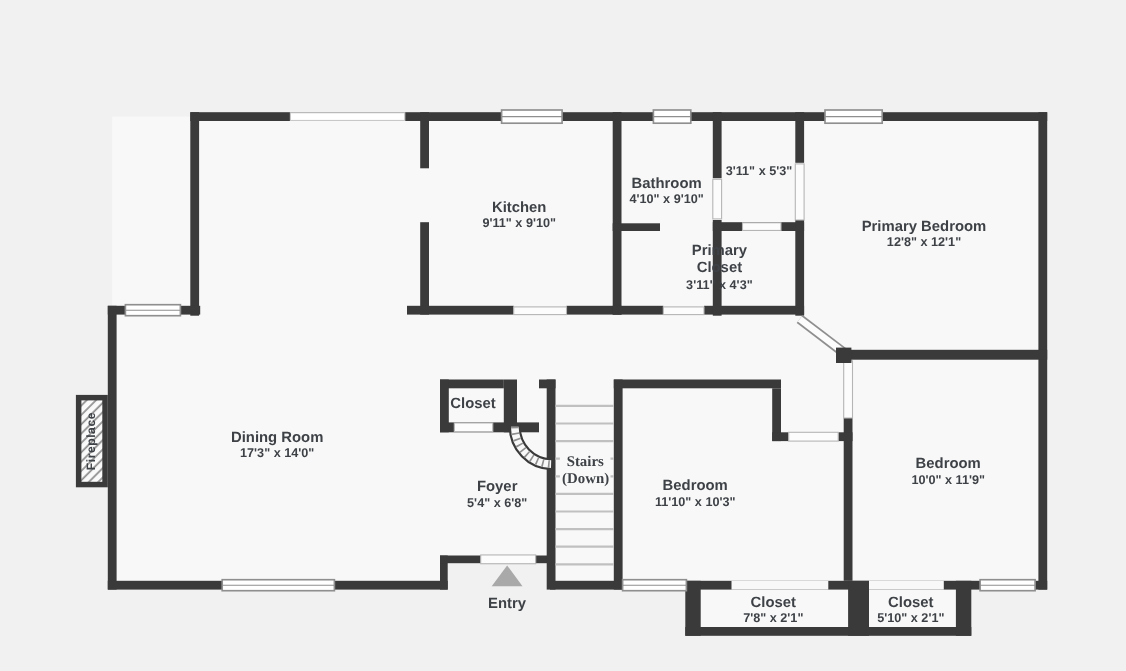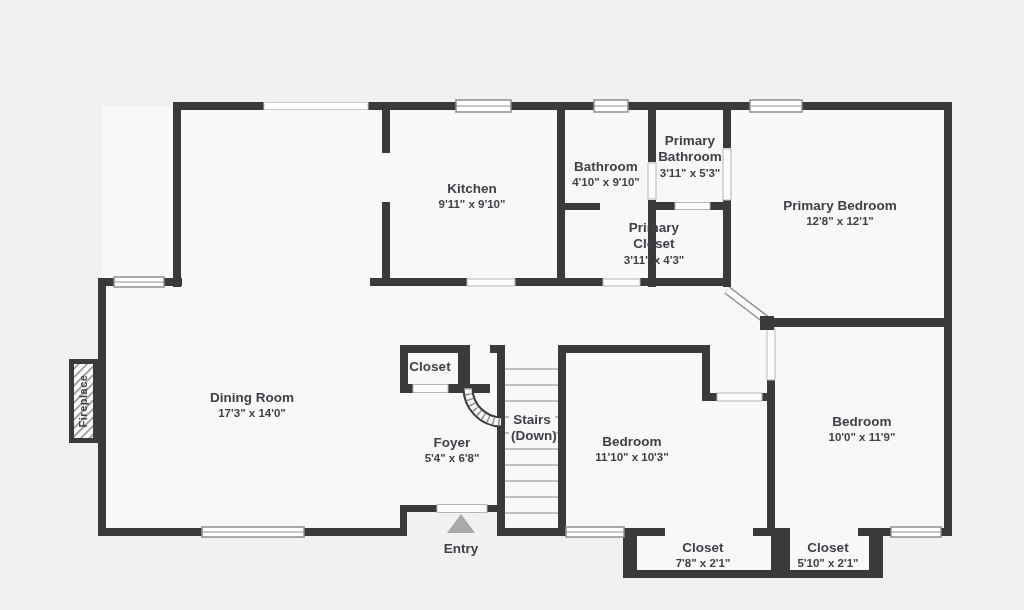--- a/index.html
+++ b/index.html
@@ -11,21 +11,21 @@
   .room-label{
     position:absolute;transform:translate(-50%,-50%);
     text-align:center;color:#3e4247;line-height:1.22;white-space:nowrap;
     pointer-events:none;
   }
   .room-name{font-size:13.5px;font-weight:bold;}
   .room-dims{font-size:11.5px;font-weight:bold;}
   .narrow{white-space:normal;}
   .w84{width:84px;}
   .w66{width:66px;}
-  .w62{width:46px;}
+  .w62{width:46px;font-family:Liberation Serif, serif;}
   .bg{background:#f8f8f8;padding:0 2px;}
   .annotation{
     position:absolute;transform:translate(-50%,-50%);
     font-size:13.5px;font-weight:bold;color:#3e4247;white-space:nowrap;
     pointer-events:none;
   }
   #fireplace-label{
     font-size:11px;letter-spacing:0.5px;
     transform:translate(-50%,-50%) rotate(-90deg);
   }
@@ -179,21 +179,20 @@
     <div class="room-name">Kitchen</div>
     <div class="room-dims">9'11" x 9'10"</div>
   </div>
 
   <div class="room-label" style="left:606px;top:174px">
     <div class="room-name">Bathroom</div>
     <div class="room-dims">4'10" x 9'10"</div>
   </div>
 
   <div class="room-label narrow w84" style="left:690px;top:156px">
-    <div class="room-name">Primary Bathroom</div>
     <div class="room-dims">3'11" x 5'3"</div>
   </div>
 
   <div class="room-label narrow w66" style="left:654px;top:243px">
     <div class="room-name">Primary Closet</div>
     <div class="room-dims">3'11" x 4'3"</div>
   </div>
 
   <div class="room-label" style="left:840px;top:213px">
     <div class="room-name">Primary Bedroom</div>

